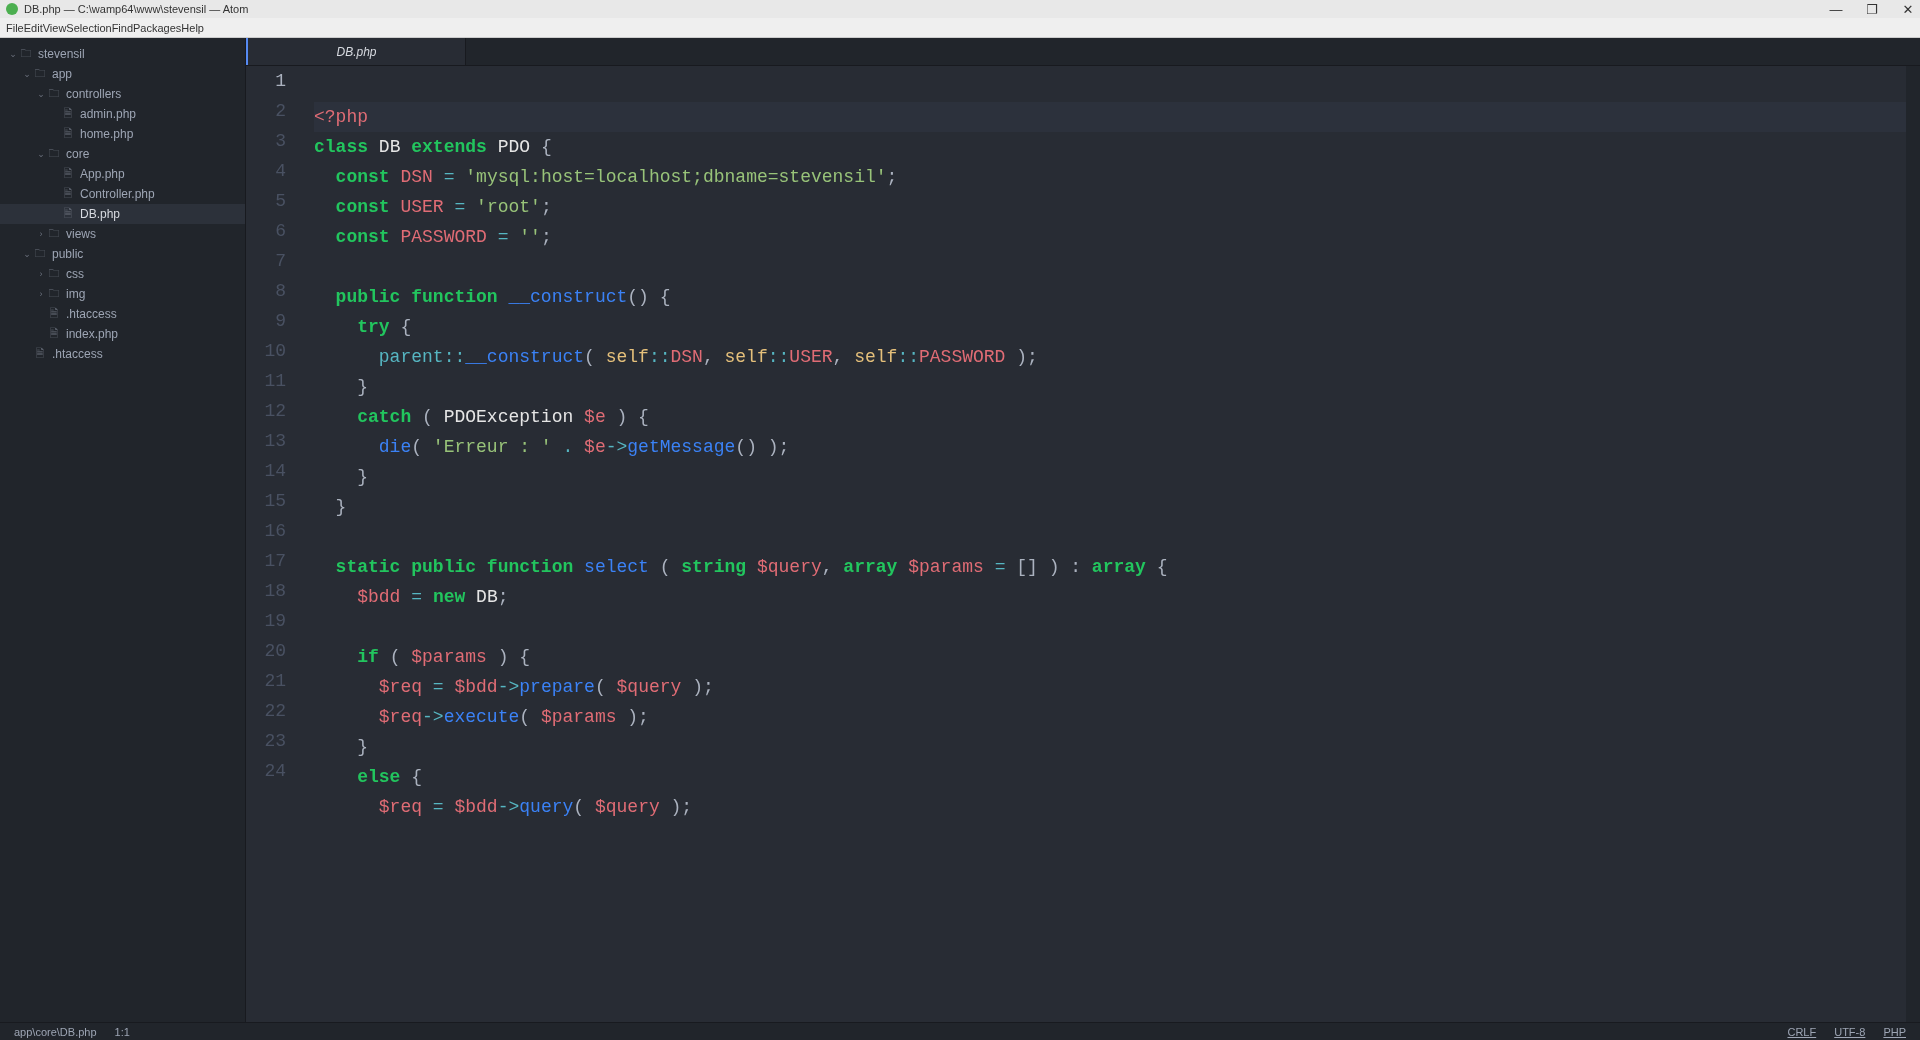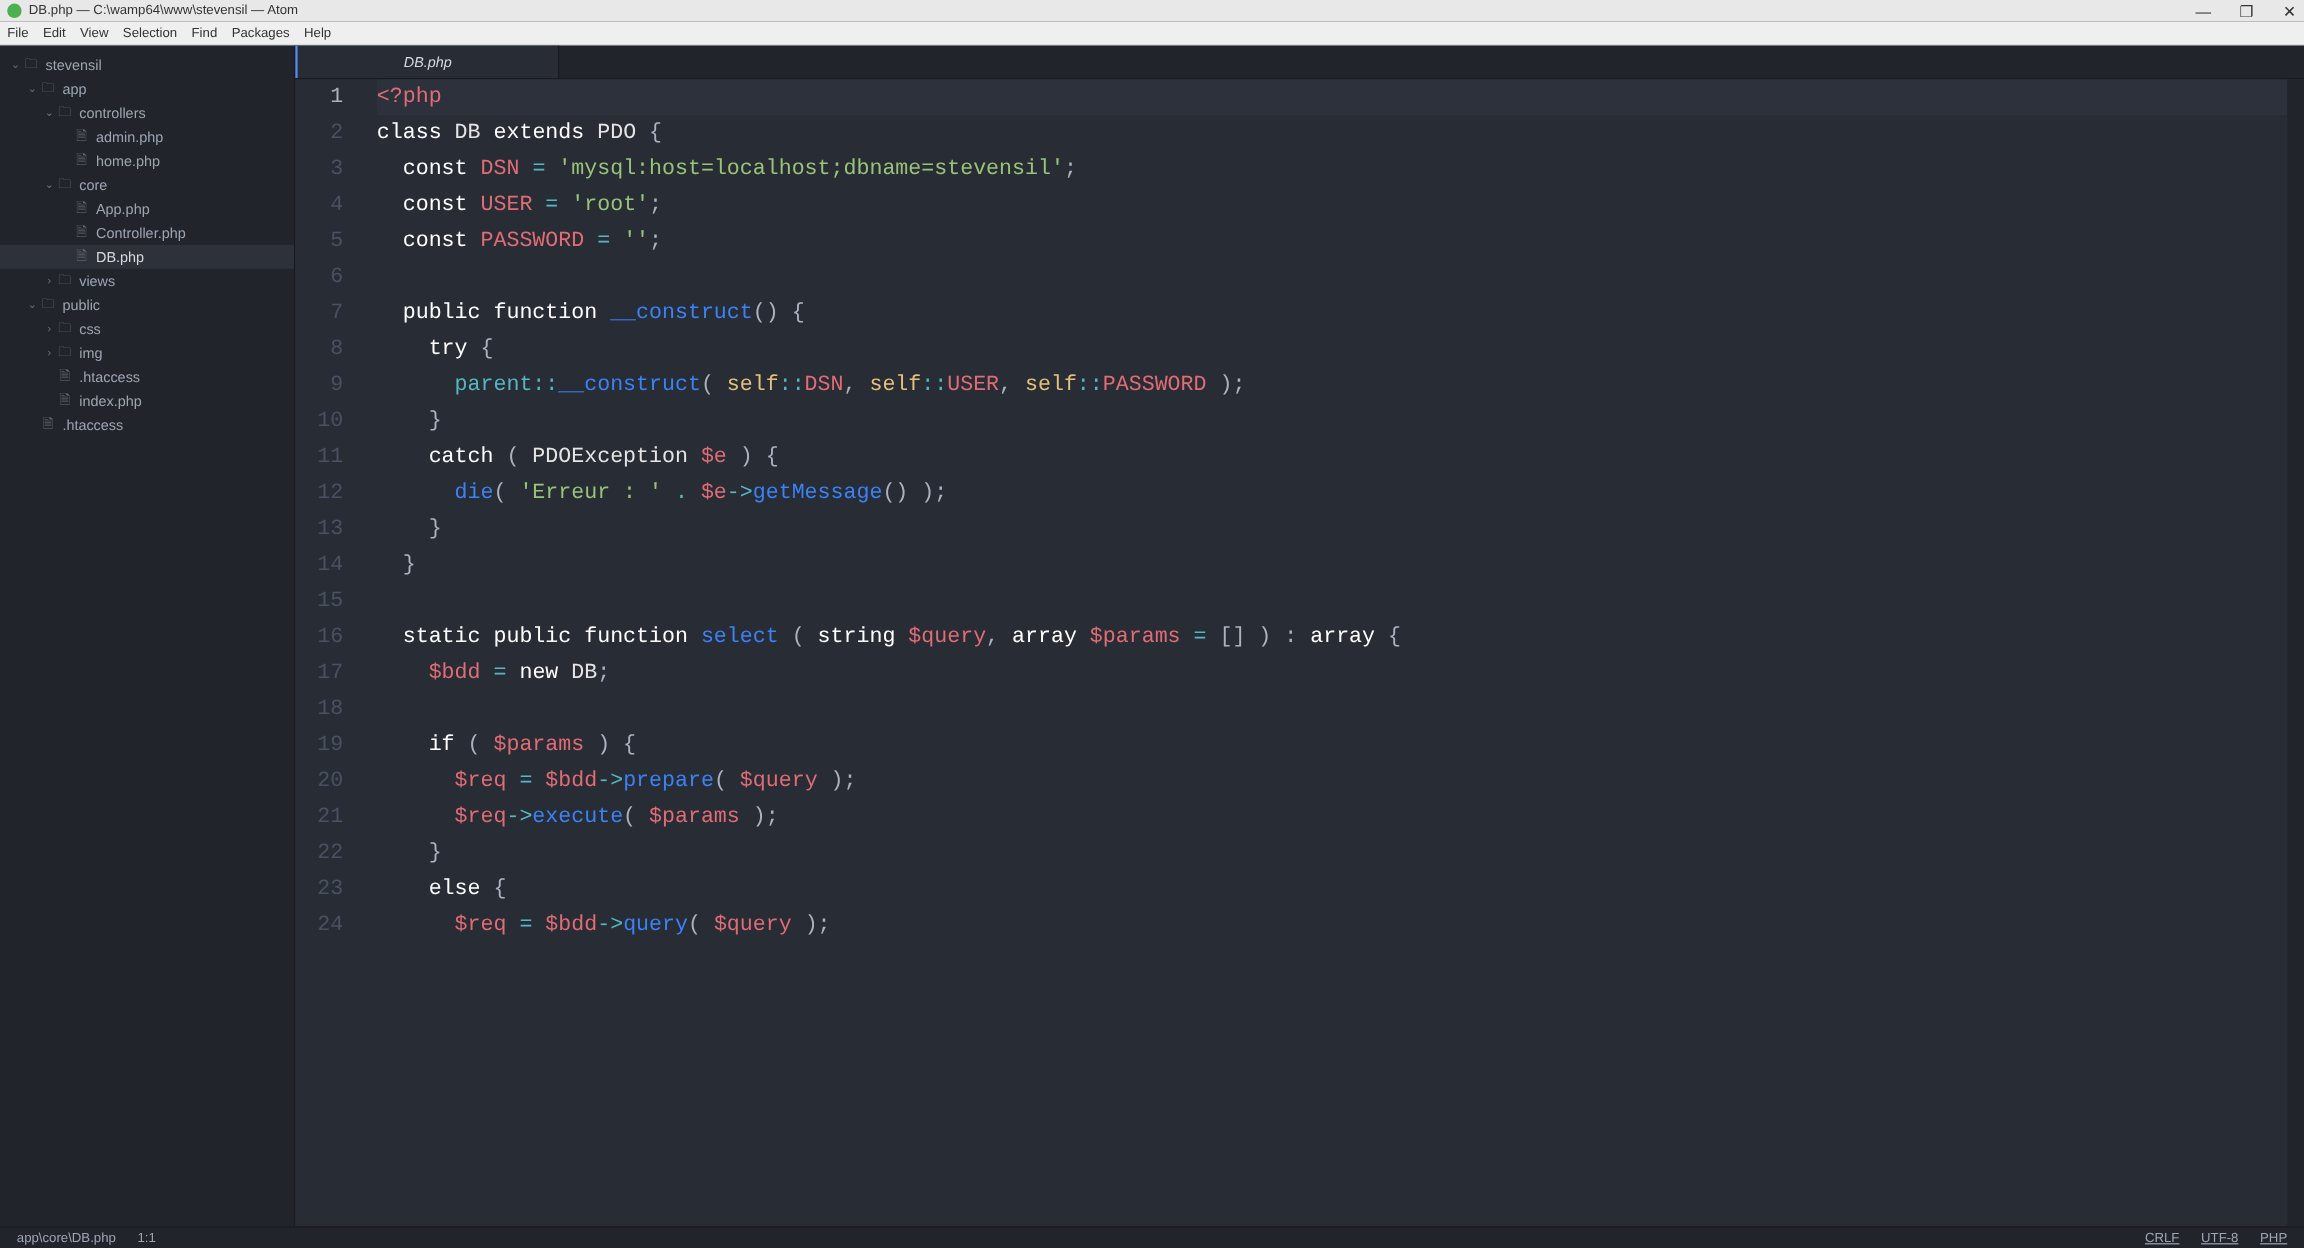--- a/index.html
+++ b/index.html
@@ -26,21 +26,20 @@
 }
 .titlebar .icon { width: 12px; height: 12px; border-radius: 50%; background: #4caf50; margin-right: 6px; }
 .titlebar .wincontrols { margin-left: auto; display: flex; gap: 24px; }
 .titlebar .wc { width: 12px; height: 12px; display: flex; align-items: center; justify-content: center; font-size: 13px; color: #333; }
 .menubar {
   background: #efefef;
   height: 20px;
   display: flex;
   align-items: center;
   padding: 0 6px;
-  gap: 12px;
   color: #333;
   font-size: 11px;
   border-bottom: 1px solid #ccc;
 }
 .menubar span { cursor: default; }
 .workspace {
   flex: 1;
   display: flex;
   background: #282c34;
   overflow: hidden;
@@ -123,25 +122,26 @@
   user-select: none;
 }
 .gutter div { height: 30px; }
 .gutter .active { color: #abb2bf; }
 .code {
   flex: 1;
   padding-left: 12px;
   color: #abb2bf;
   white-space: pre;
   position: relative;
+  margin-top: 36px;
 }
 .code-line { height: 30px; }
 .code-line.active { background: #2c313c; }
 .tok-tag { color: #e06c75; }
-.tok-keyword { color: #ffffff; }
+.tok-keyword { color: #22c55e; font-weight: bold; }
 .tok-class { color: #e5e5e5; }
 .tok-const { color: #e06c75; }
 .tok-func { color: #3b82f6; }
 .tok-string { color: #98c379; }
 .tok-punct { color: #abb2bf; }
 .tok-var { color: #e06c75; }
 .tok-op { color: #56b6c2; }
 .tok-builtin { color: #56b6c2; }
 .tok-self { color: #e5c07b; font-family: Liberation Mono, monospace; }
 .statusbar {

